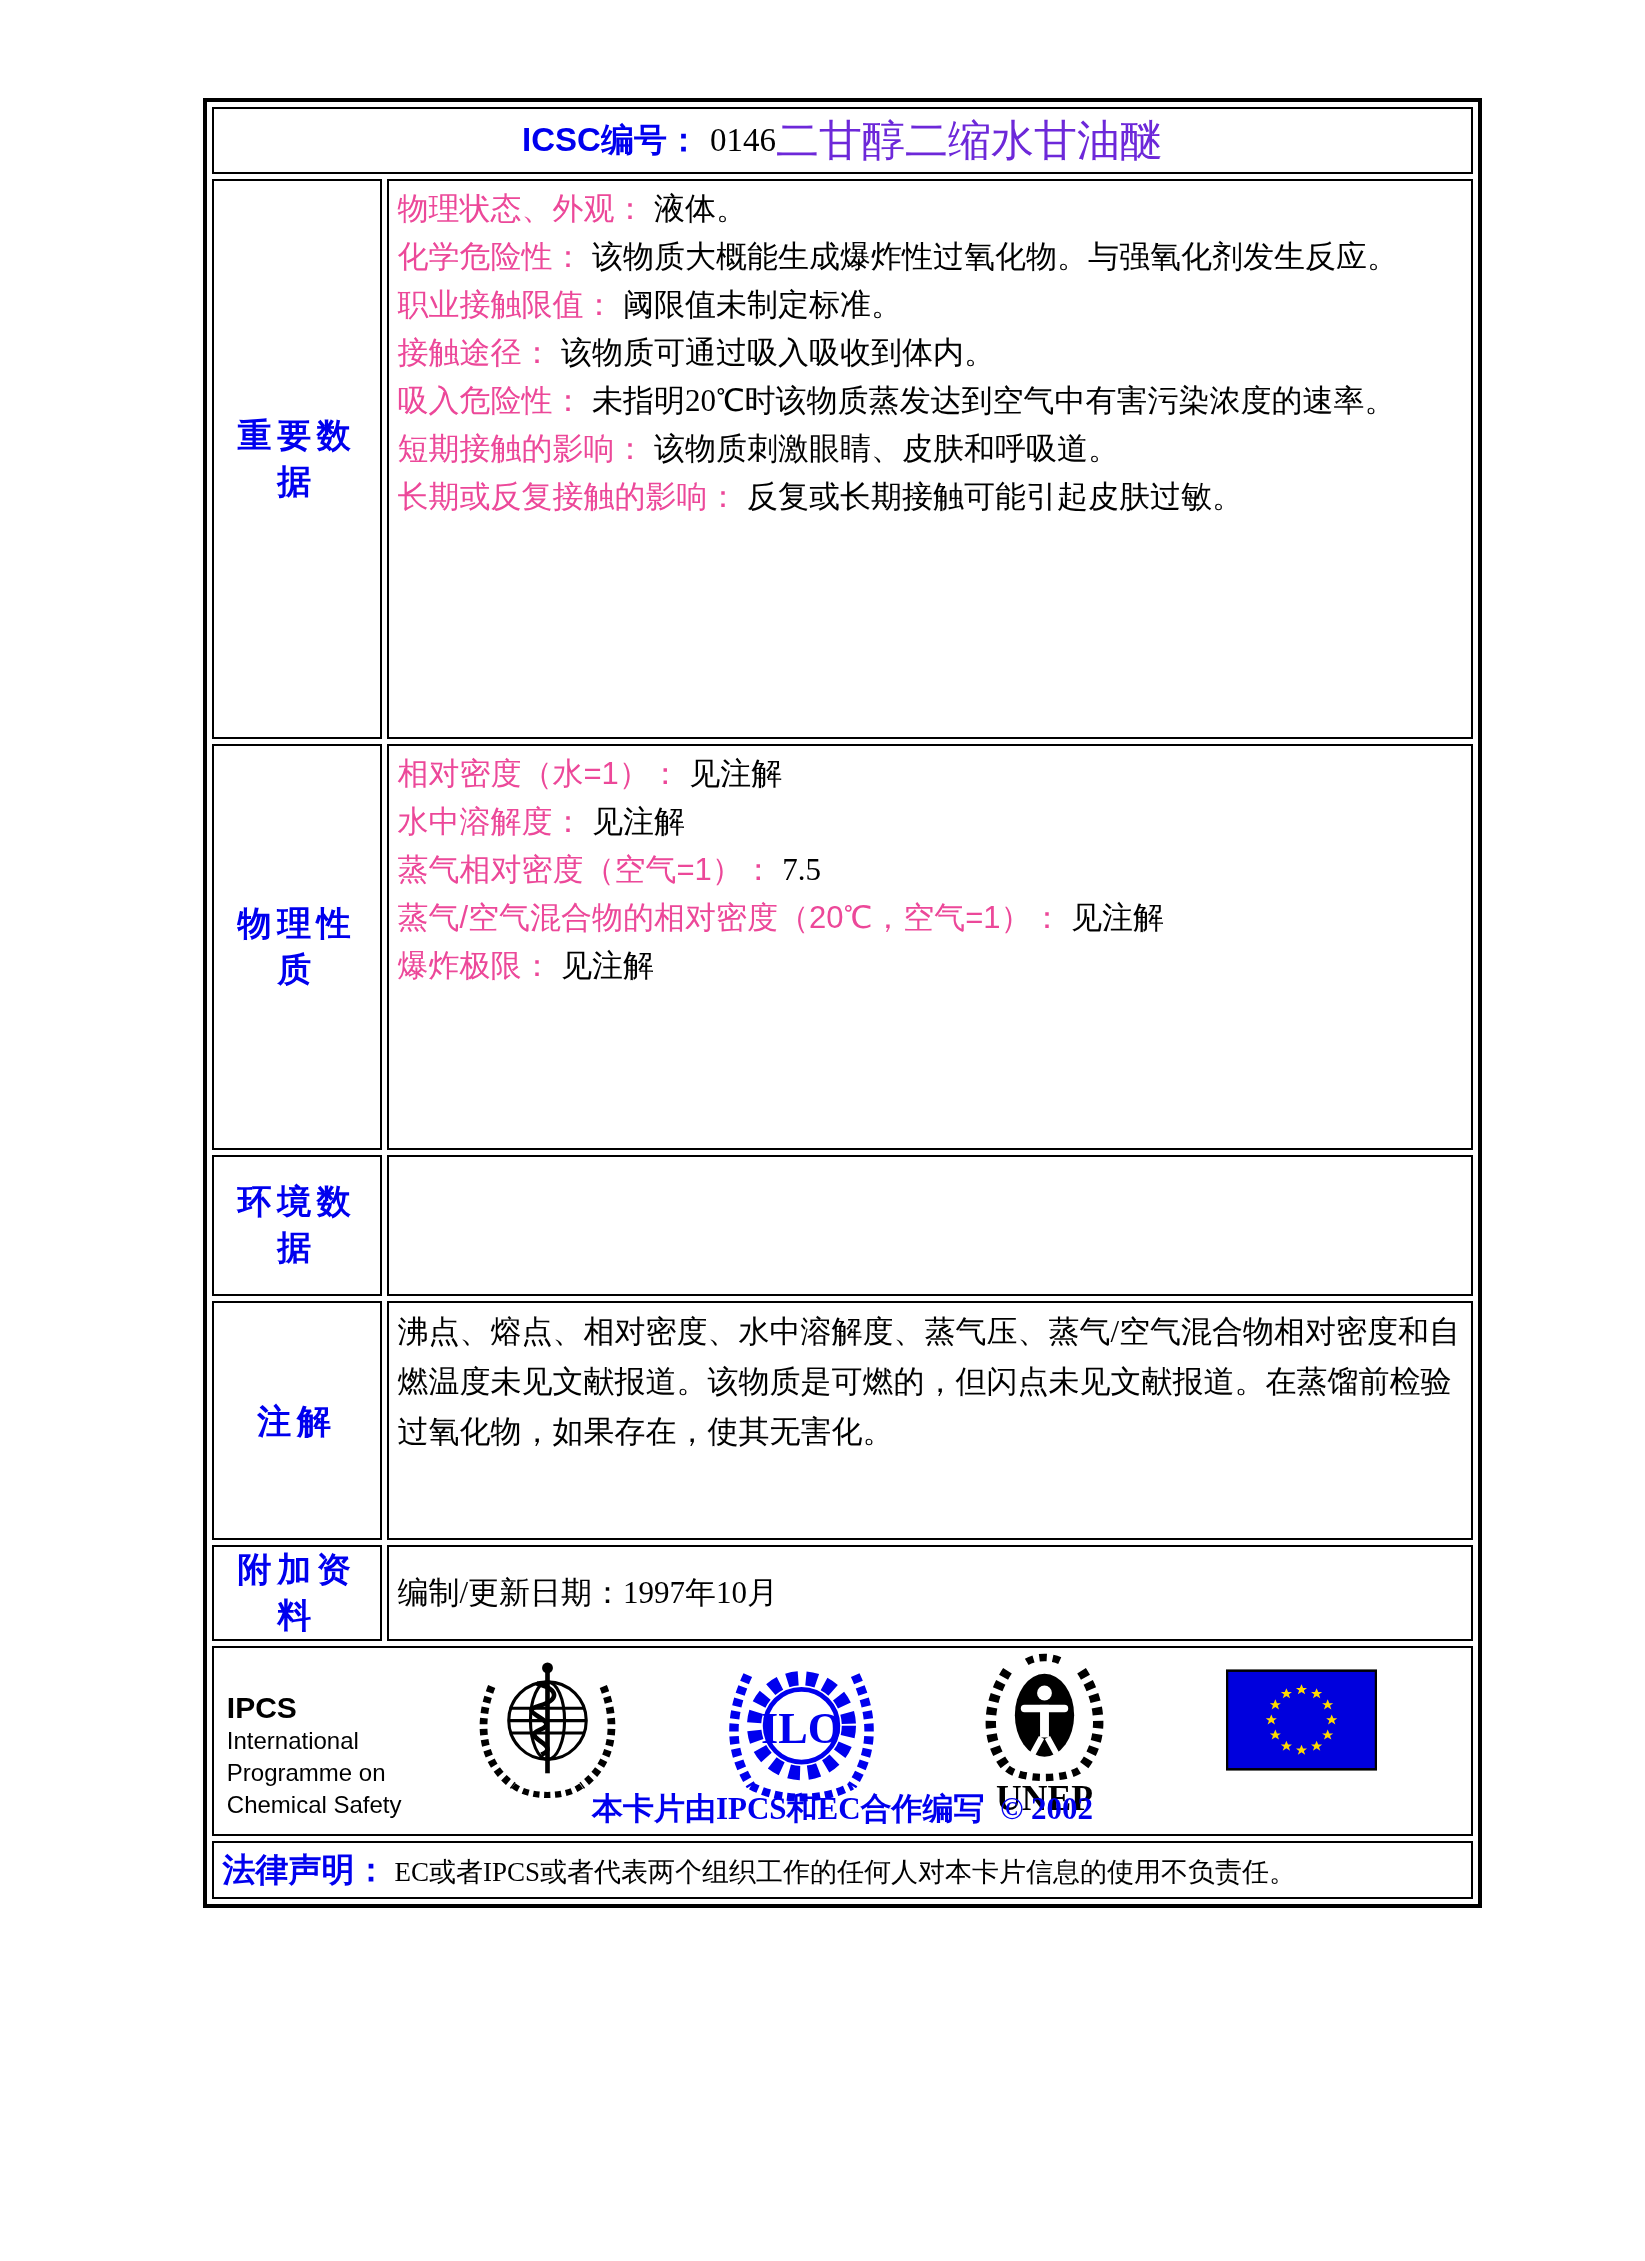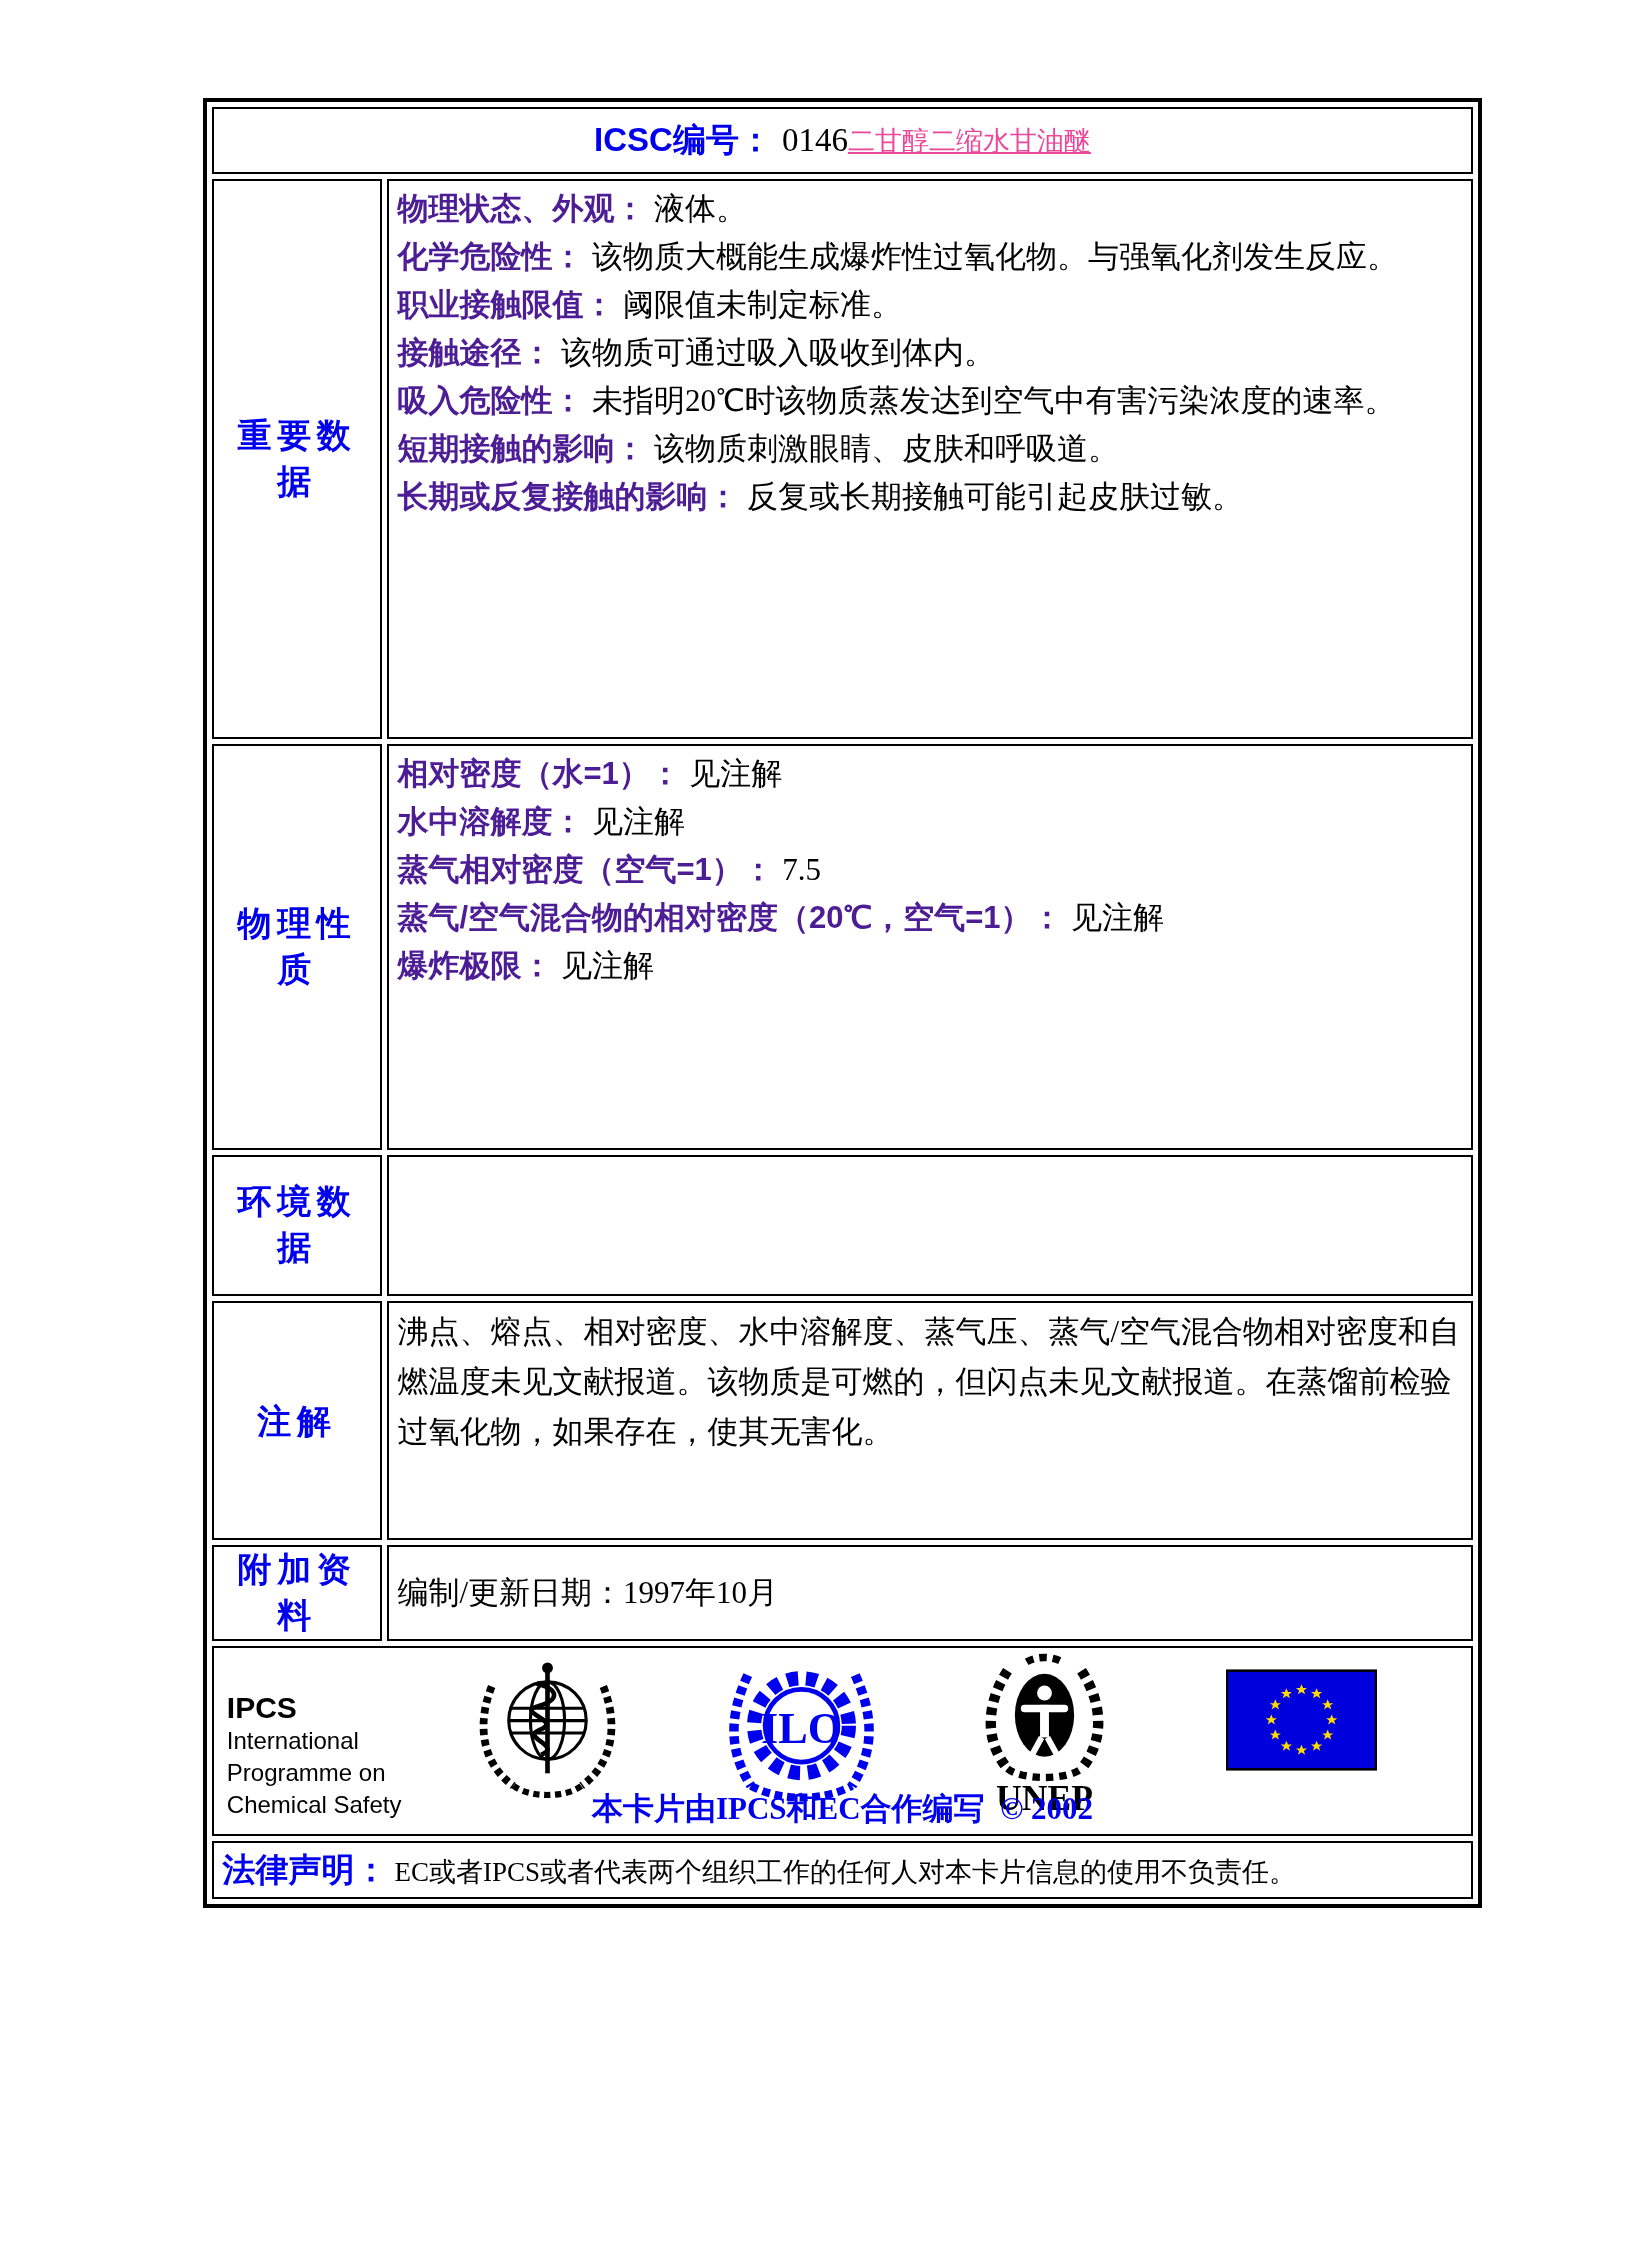--- a/index.html
+++ b/index.html
@@ -19,29 +19,29 @@
     border:4.3px solid #000; table-layout:fixed; background:#fff;
   }
   td { border:2.8px solid #000; padding:0 8.5px; vertical-align:top; background:#fff; }
   td.hdr { height:63px; vertical-align:middle; }
   .hdr-flex { display:flex; justify-content:center; align-items:center; font-size:33px; }
   .blue-label {
     color:#0000ee; font-weight:bold;
     font-family:"Liberation Sans", sans-serif;
   }
   .icsc-num { font-size:33px; color:#000; margin-left:10px; }
-  .chem-name { font-size:27px; color:#ec4899;text-decoration:underline; }
+  .chem-name { font-size:43px; color:#6d28d9; }
   td.label-cell {
     text-align:center; vertical-align:middle;
     color:#0000ee; font-weight:bold; font-size:34px; letter-spacing:5.7px;
     font-family:"Liberation Sans", sans-serif;
   }
   td.content-cell { font-size:31px; line-height:48px; padding-top:4.3px; padding-bottom:4.3px; }
   .field { }
-  .flabel { color:#4c1d95; font-weight:bold; font-family:"Liberation Sans", sans-serif; padding-right:8.5px; }
+  .flabel { color:#ec4899; font-weight:normal; font-family:"Liberation Sans", sans-serif; padding-right:8.5px; }
   .fvalue { color:#000; }
   td.r-important { height:547px; }
   td.r-physical  { height:394px; }
   td.r-environment { height:128px; }
   td.r-notes { height:227px; line-height:50px; }
   td.r-additional { height:44px; vertical-align:middle; }
   td.logos-cell { height:186px; position:relative; padding:0; }
   .ipcs-block { position:absolute; left:12.8px; top:43px; font-family:"Liberation Sans", sans-serif; }
   .ipcs-acro { font-size:30px; font-weight:bold; line-height:34px; }
   .ipcs-line { font-size:24px; line-height:32px; }

